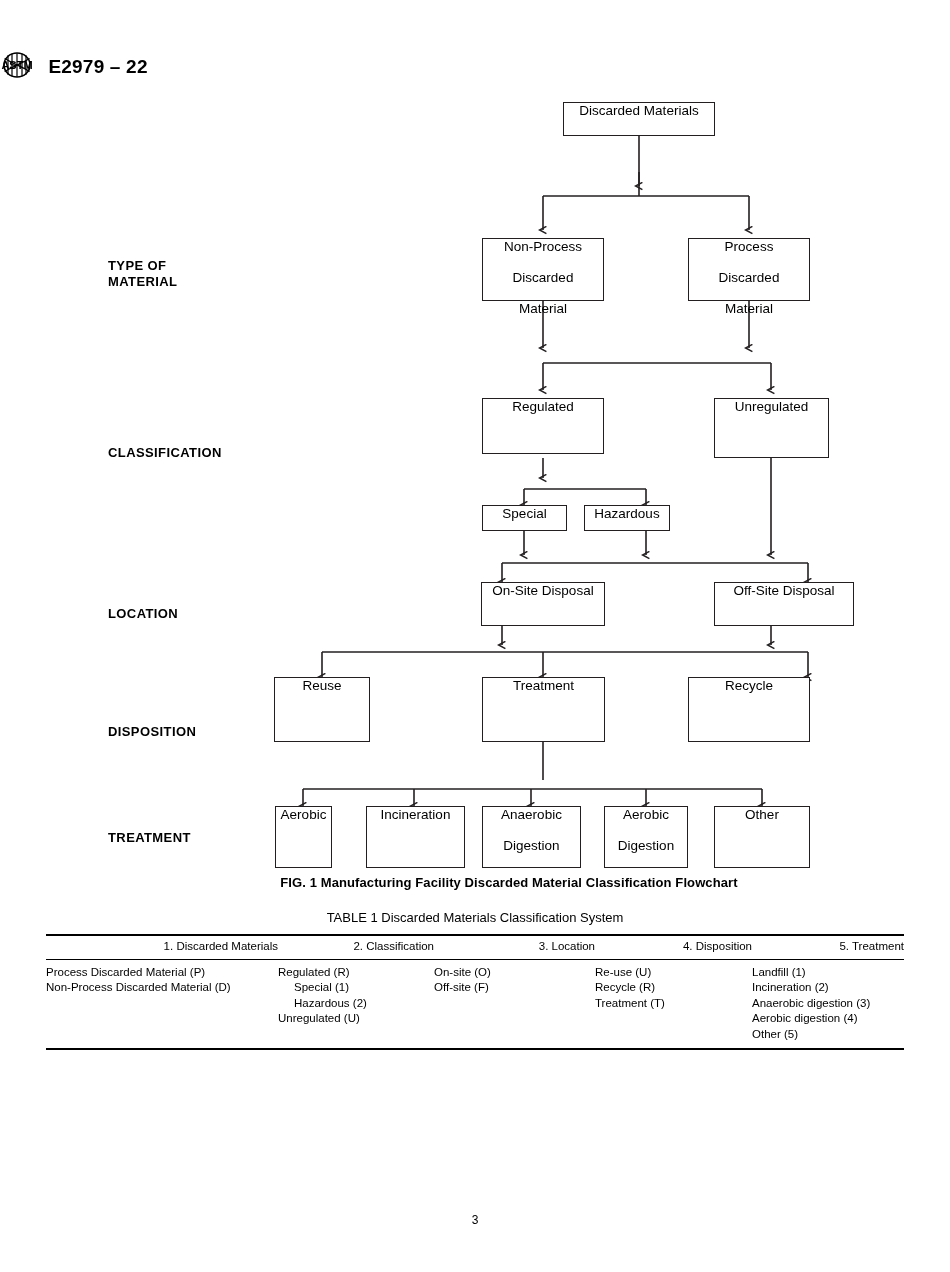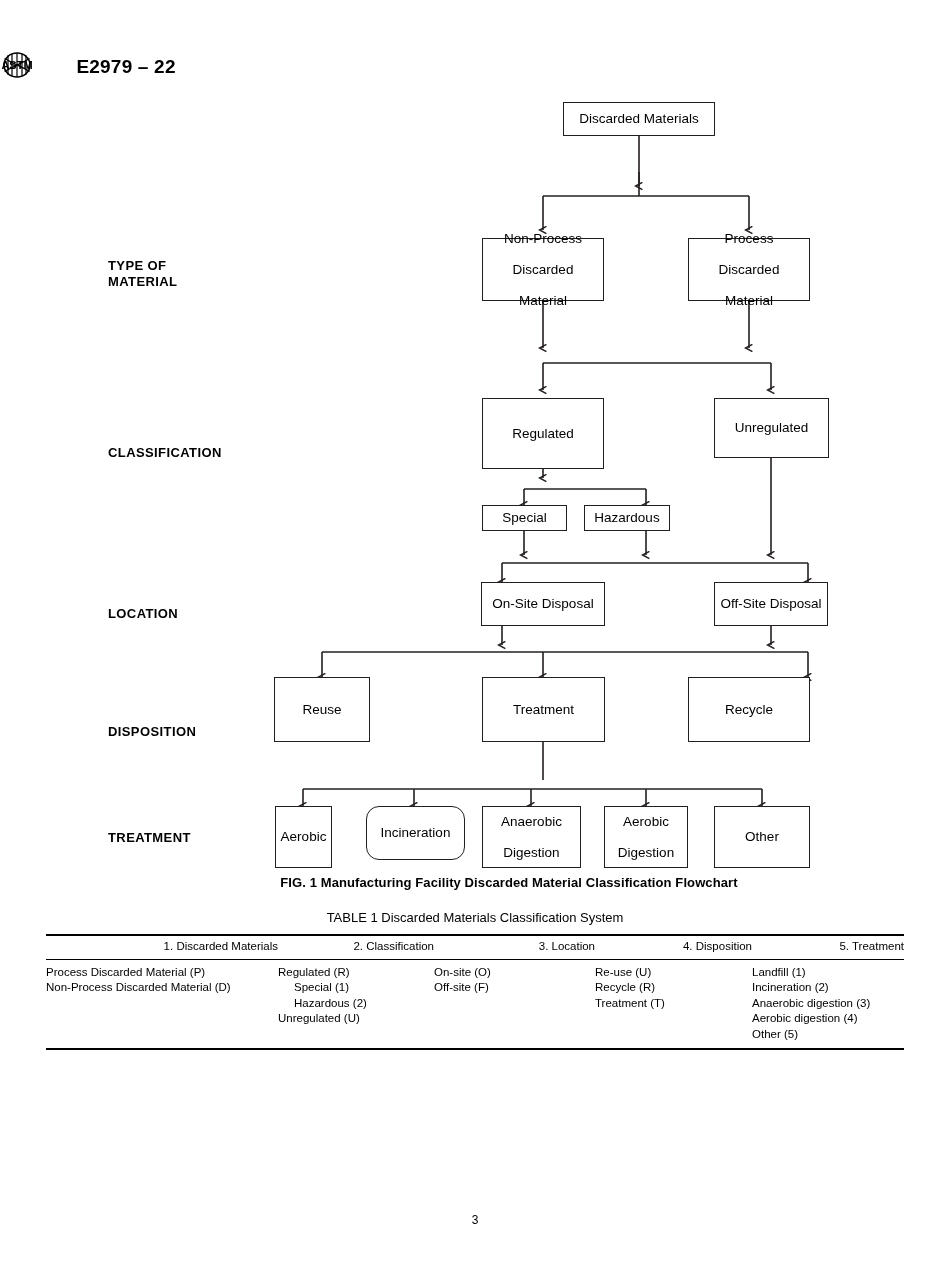--- a/index.html
+++ b/index.html
@@ -28,21 +28,20 @@
     display: inline-block;
     vertical-align: middle;
     margin-right: 10px;
   }
   #std-designation {
     display: inline-block;
     vertical-align: middle;
     font-size: 19px;
     font-weight: bold;
     letter-spacing: 0.2px;
-    margin-left: 28px;
   }
 
   
   #figure-area {
     position: absolute;
     left: 0;
     top: 0;
     width: 950px;
     height: 900px;
   }
@@ -50,21 +49,20 @@
     position: absolute;
     left: 0;
     top: 0;
   }
   .fbox {
     position: absolute;
     box-sizing: border-box;
     border: 1.6px solid #231f20;
     background: #ffffff;
     display: flex;
-    align-items: center;
     justify-content: center;
     text-align: center;
     font-size: 13.5px;
     line-height: 15.5px;
     color: #000000;
     z-index: 2;
   }
   .fbox span { display: block; }
 
   .rowlabel {
@@ -232,55 +230,55 @@
     <span>Discarded Materials</span>
   </div>
 
   <div class="fbox" style="left:482px; top:238px; width:122px; height:63px;">
     <span><span>Non-Process</span><br><span>Discarded</span><br><span>Material</span></span>
   </div>
   <div class="fbox" style="left:688px; top:238px; width:122px; height:63px;">
     <span><span>Process</span><br><span>Discarded</span><br><span>Material</span></span>
   </div>
 
-  <div class="fbox" style="left:482px; top:398px; width:122px; height:71px;">
+  <div class="fbox" style="left:482px; top:398px; width:122px; height:56px;">
     <span>Regulated</span>
   </div>
   <div class="fbox" style="left:714px; top:398px; width:115px; height:60px;">
     <span>Unregulated</span>
   </div>
 
   <div class="fbox" style="left:482px; top:505px; width:85px; height:26px;">
     <span>Special</span>
   </div>
   <div class="fbox" style="left:584px; top:505px; width:86px; height:26px;">
     <span>Hazardous</span>
   </div>
 
   <div class="fbox" style="left:481px; top:582px; width:124px; height:44px;">
     <span>On-Site Disposal</span>
   </div>
-  <div class="fbox" style="left:714px; top:582px; width:114px; height:44px;">
+  <div class="fbox" style="left:714px; top:582px; width:140px; height:44px;">
     <span>Off-Site Disposal</span>
   </div>
 
   <div class="fbox" style="left:274px; top:677px; width:96px; height:65px;">
     <span>Reuse</span>
   </div>
   <div class="fbox" style="left:482px; top:677px; width:123px; height:65px;">
     <span>Treatment</span>
   </div>
   <div class="fbox" style="left:688px; top:677px; width:122px; height:65px;">
     <span>Recycle</span>
   </div>
 
   <div class="fbox" style="left:275px; top:806px; width:57px; height:62px;">
     <span>Aerobic</span>
   </div>
-  <div class="fbox" style="left:366px; top:806px; width:99px; height:54px;border-radius:13px;">
+  <div class="fbox" style="left:366px; top:806px; width:99px; height:62px;">
     <span>Incineration</span>
   </div>
   <div class="fbox" style="left:482px; top:806px; width:99px; height:62px;">
     <span><span>Anaerobic</span><br><span>Digestion</span></span>
   </div>
   <div class="fbox" style="left:604px; top:806px; width:84px; height:62px;">
     <span><span>Aerobic</span><br><span>Digestion</span></span>
   </div>
   <div class="fbox" style="left:714px; top:806px; width:96px; height:62px;">
     <span>Other</span>

